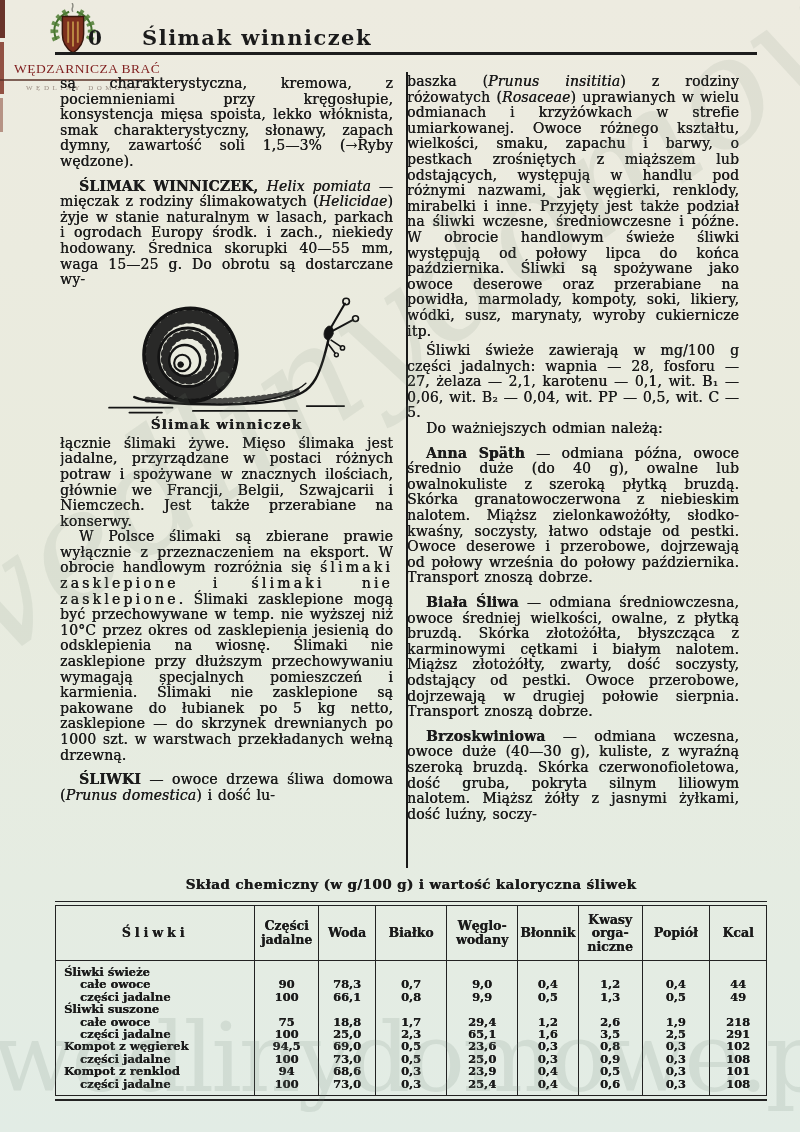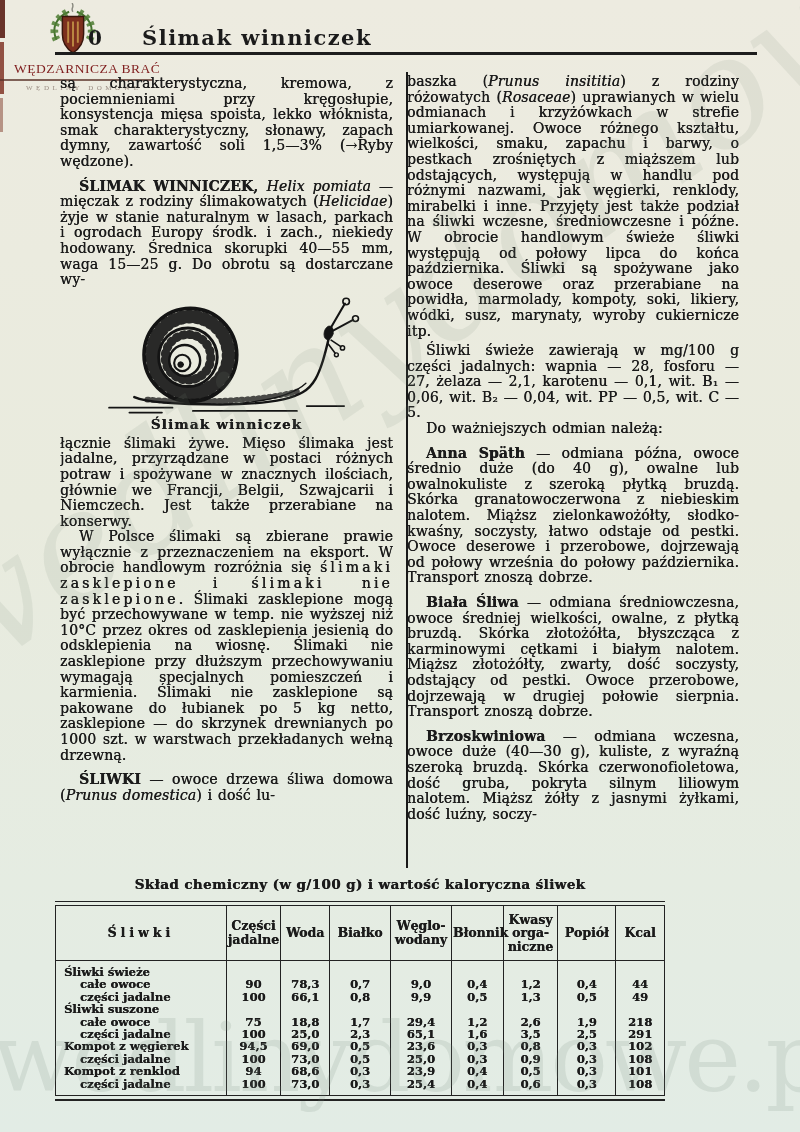--- a/index.html
+++ b/index.html
@@ -40,21 +40,21 @@
   .ri{font-style:italic;}
   .rsp{letter-spacing:3.2px;}
 
   
   .figure{margin:5px 0 4px 0;text-align:center;}
   .figure svg{display:block;margin:0 auto;}
   .figcap{font-size:13.5px;font-weight:bold;letter-spacing:1.2px;margin-top:1px;
           text-shadow:.3px 0 0 currentColor;}
 
   
-  .tsec{position:absolute;left:55px;top:876px;width:610px;}
+  .tsec{position:absolute;left:55px;top:876px;width:712px;}
   .ttitle{text-align:center;font-size:13.5px;font-weight:bold;letter-spacing:.4px;
           margin-bottom:9px;text-shadow:.3px 0 0 currentColor;}
   .tbl-wrap{border-top:1.3px solid #222;border-bottom:2.4px solid #222;padding:2.5px 0 3px 0;}
   table.tbl{width:100%;border-collapse:collapse;table-layout:fixed;
             border:1.6px solid #222;}
   .tbl thead th{border-bottom:1.6px solid #222;font-size:12.5px;font-weight:bold;
             text-align:center;vertical-align:middle;padding:7px 1px;white-space:pre-line;
             line-height:13.5px;text-shadow:.3px 0 0 currentColor;}
   .tbl thead th.h-first{letter-spacing:4px;}
   .tbl th + th, .tbl td.num{border-left:1.3px solid #222;}

